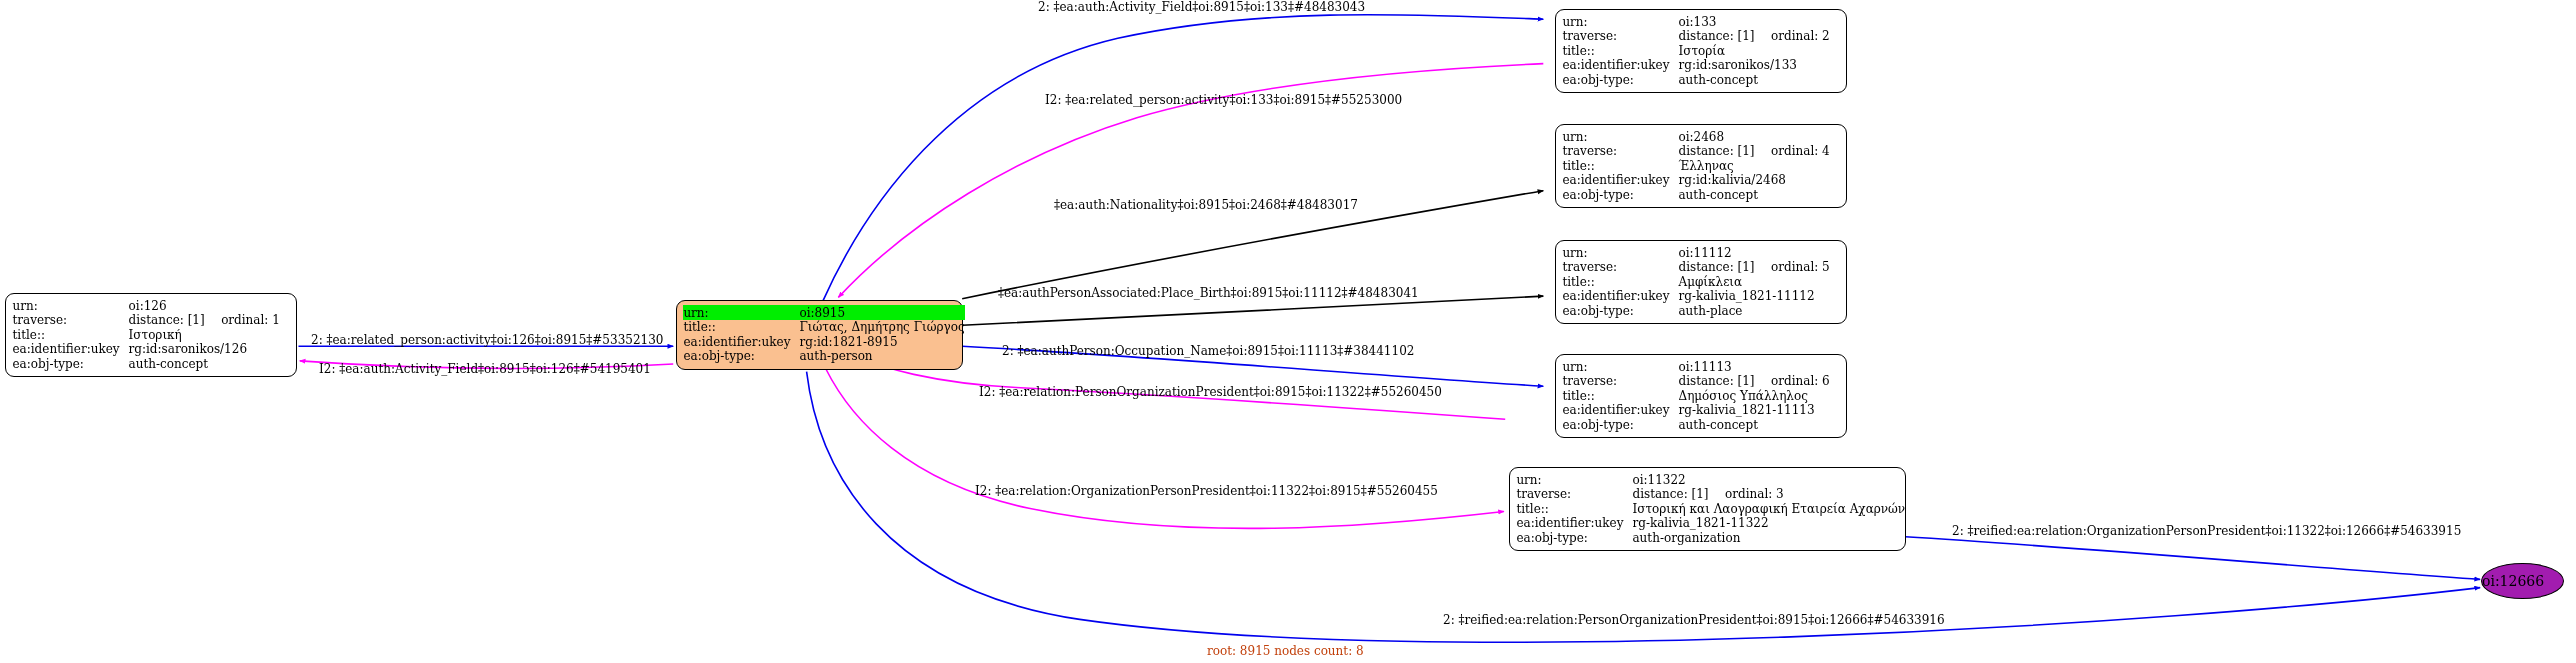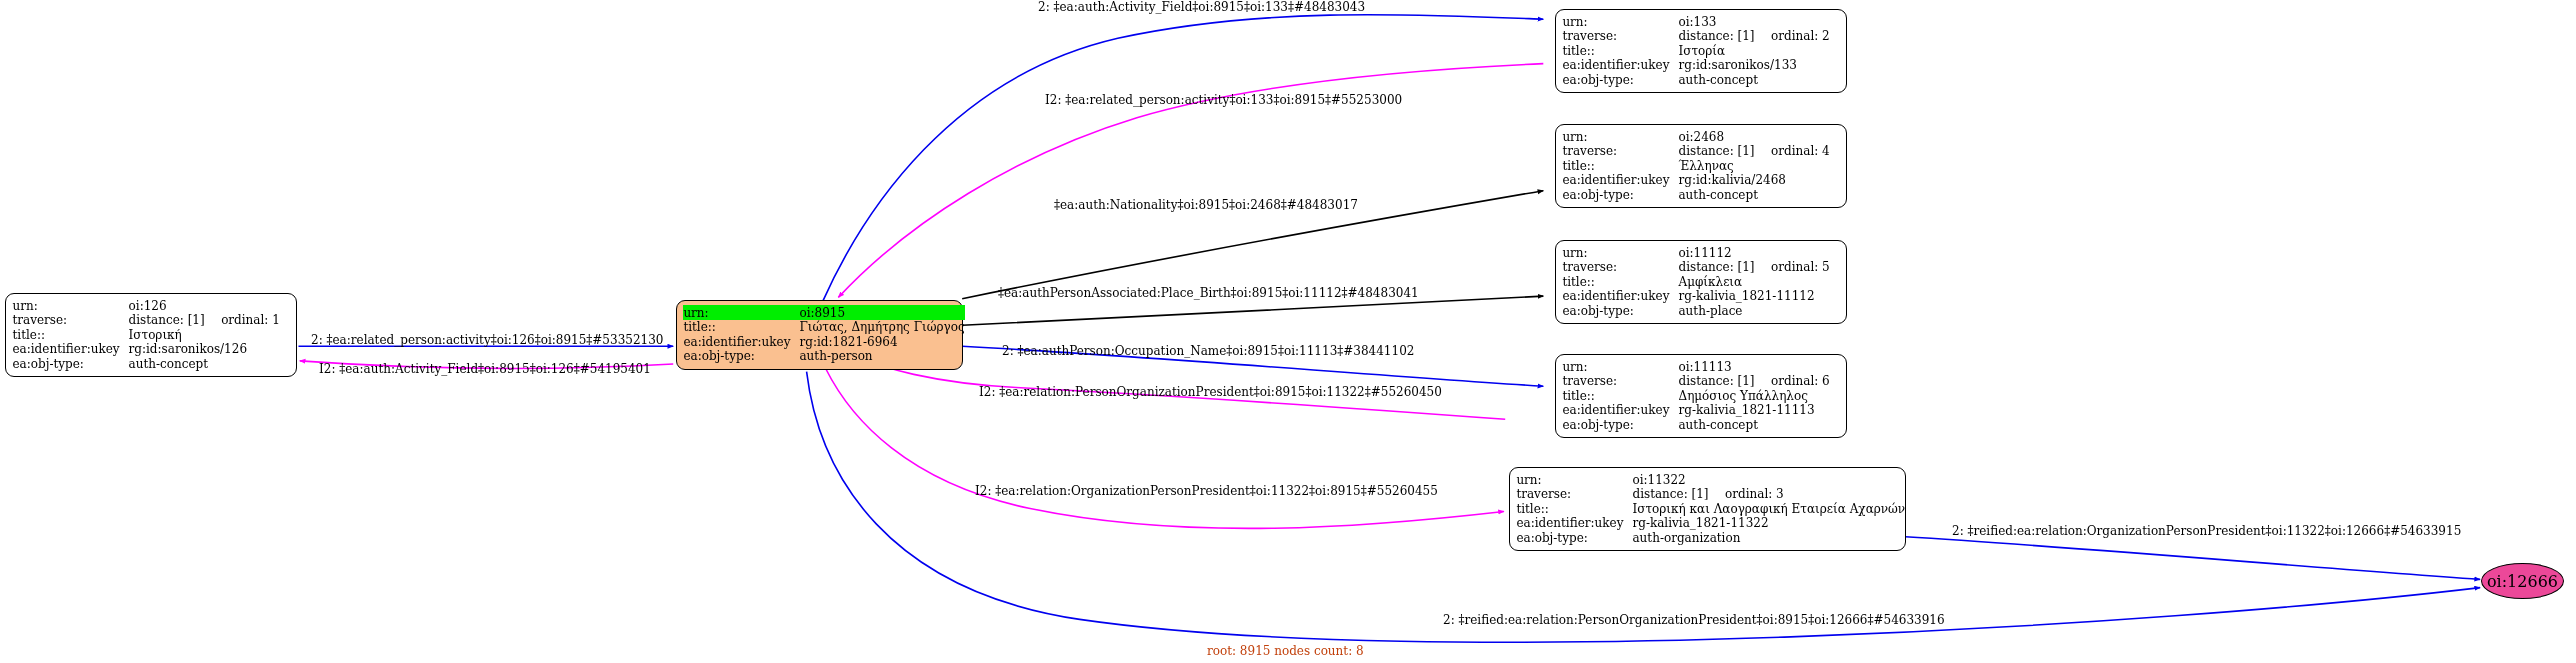--- a/index.html
+++ b/index.html
@@ -54,25 +54,24 @@
   }
   .node.person tr.hl td.key { padding-right: 9px; }
   .trav-dist { display: inline-block; }
   .trav-ord { display: inline-block; padding-left: 16.5px; }
 
   
   .ellipse-node {
     position: absolute;
     border: 1.3px solid #000;
     border-radius: 50%;
-    background: #ec4899;
+    background: #a21caf;
     display: flex;
     align-items: center;
-    justify-content: center;
-    font-size: 16px;
+    font-size: 14px;
     color: #000;
     box-sizing: border-box;
   }
 
   
   .elabel {
     position: absolute;
     font-size: 12px;
     color: #000000;
     white-space: nowrap;
@@ -161,21 +160,21 @@
           <tr class="hl">
         <td class="key">urn:</td>
         <td class="val">oi:8915</td>
       </tr>
       <tr>
         <td class="key">title::</td>
         <td class="val">Γιώτας, Δημήτρης Γιώργος</td>
       </tr>
       <tr>
         <td class="key">ea:identifier:ukey</td>
-        <td class="val">rg:id:1821-6964</td>
+        <td class="val">rg:id:1821-8915</td>
       </tr>
       <tr>
         <td class="key">ea:obj-type:</td>
         <td class="val">auth-person</td>
       </tr>
     </tbody>
       </table>
   </div>
 
   <div class="node" style="left:1555px; top:9px; width:292px;">

